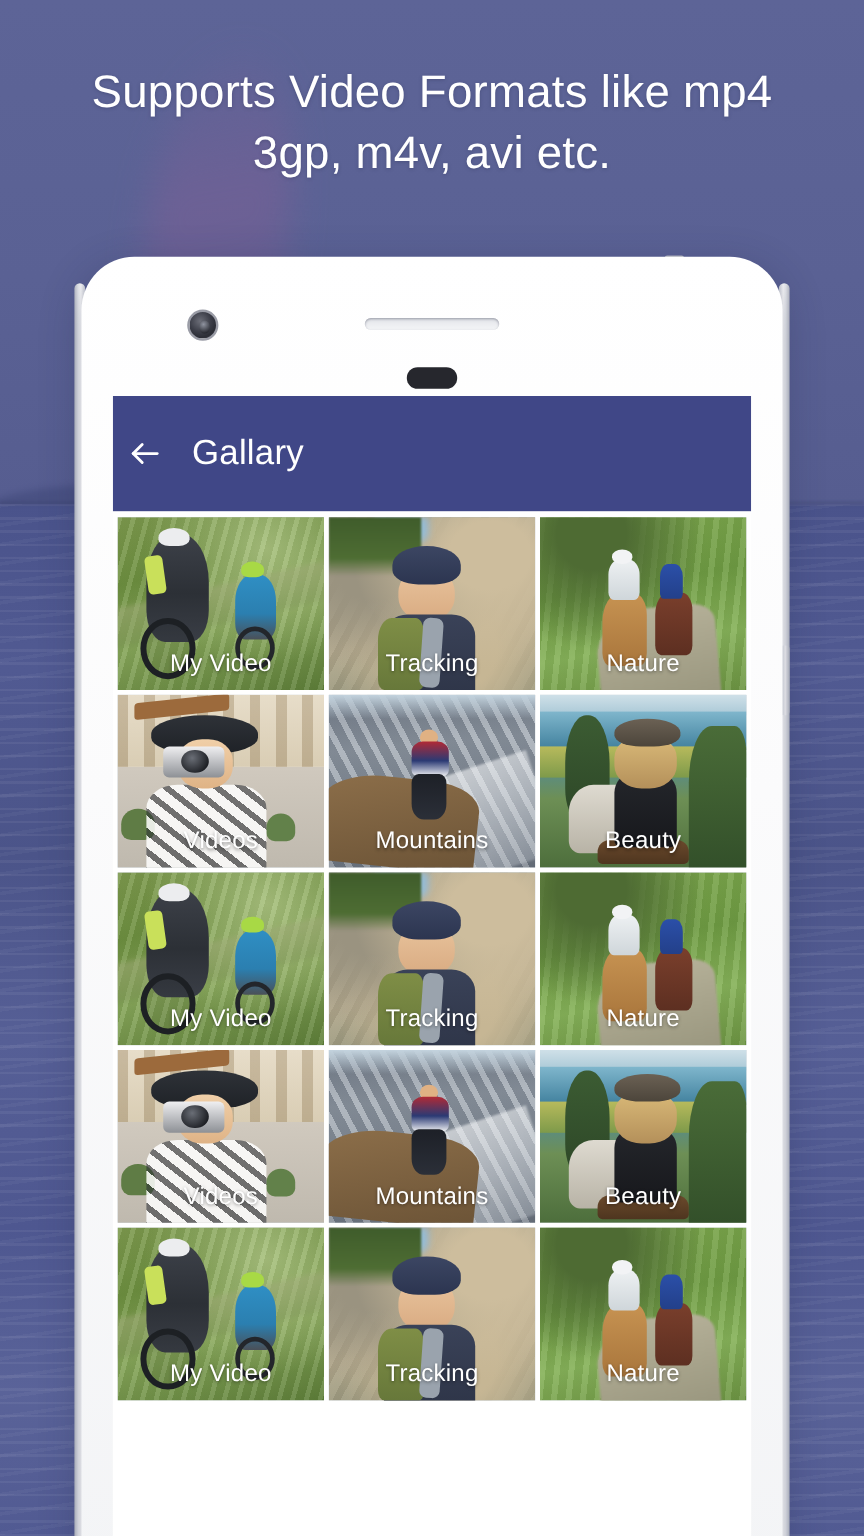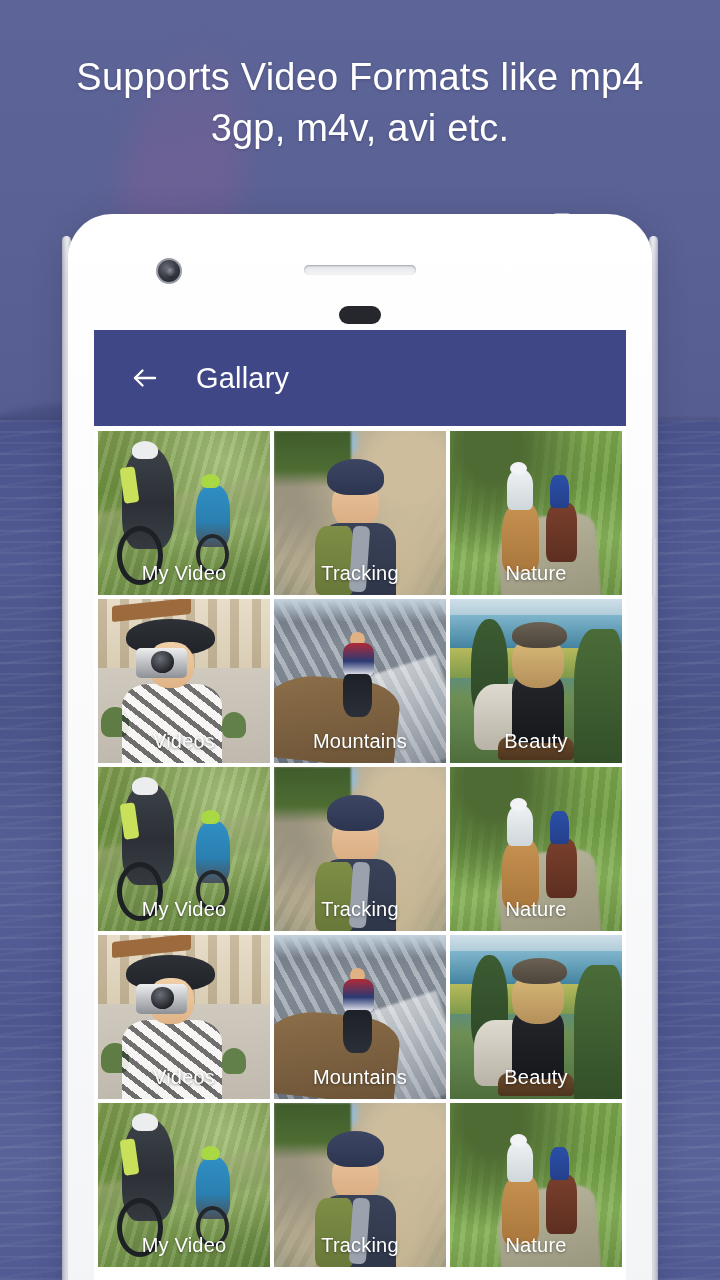--- a/index.html
+++ b/index.html
@@ -196,22 +196,22 @@
     height: 990px;
     background: #ffffff;
     overflow: hidden;
   }
 
   .appbar {
     height: 96px;
     background: #404787;
     display: flex;
     align-items: center;
-    padding-left: 36px;
-    gap: 36px;
+    padding-left: 12px;
+    gap: 24px;
   }
   .back-icon {
     width: 30px; height: 30px;
     flex: 0 0 auto;
     display: block;
   }
   .appbar-title {
     color: #ffffff;
     font-size: 29px;
     font-weight: 400;
@@ -220,21 +220,21 @@
 
   
   .grid {
     padding: 5px 4px 0 4px;
     display: grid;
     grid-template-columns: repeat(3, 1fr);
     gap: 4px;
   }
   .tile {
     position: relative;
-    height: 164px;
+    height: 144px;
     overflow: hidden;
     background: #c8cfd4;
   }
   .tile .photo {
     position: absolute;
     inset: 0;
     overflow: hidden;
   }
   .tile-label {
     position: absolute;

